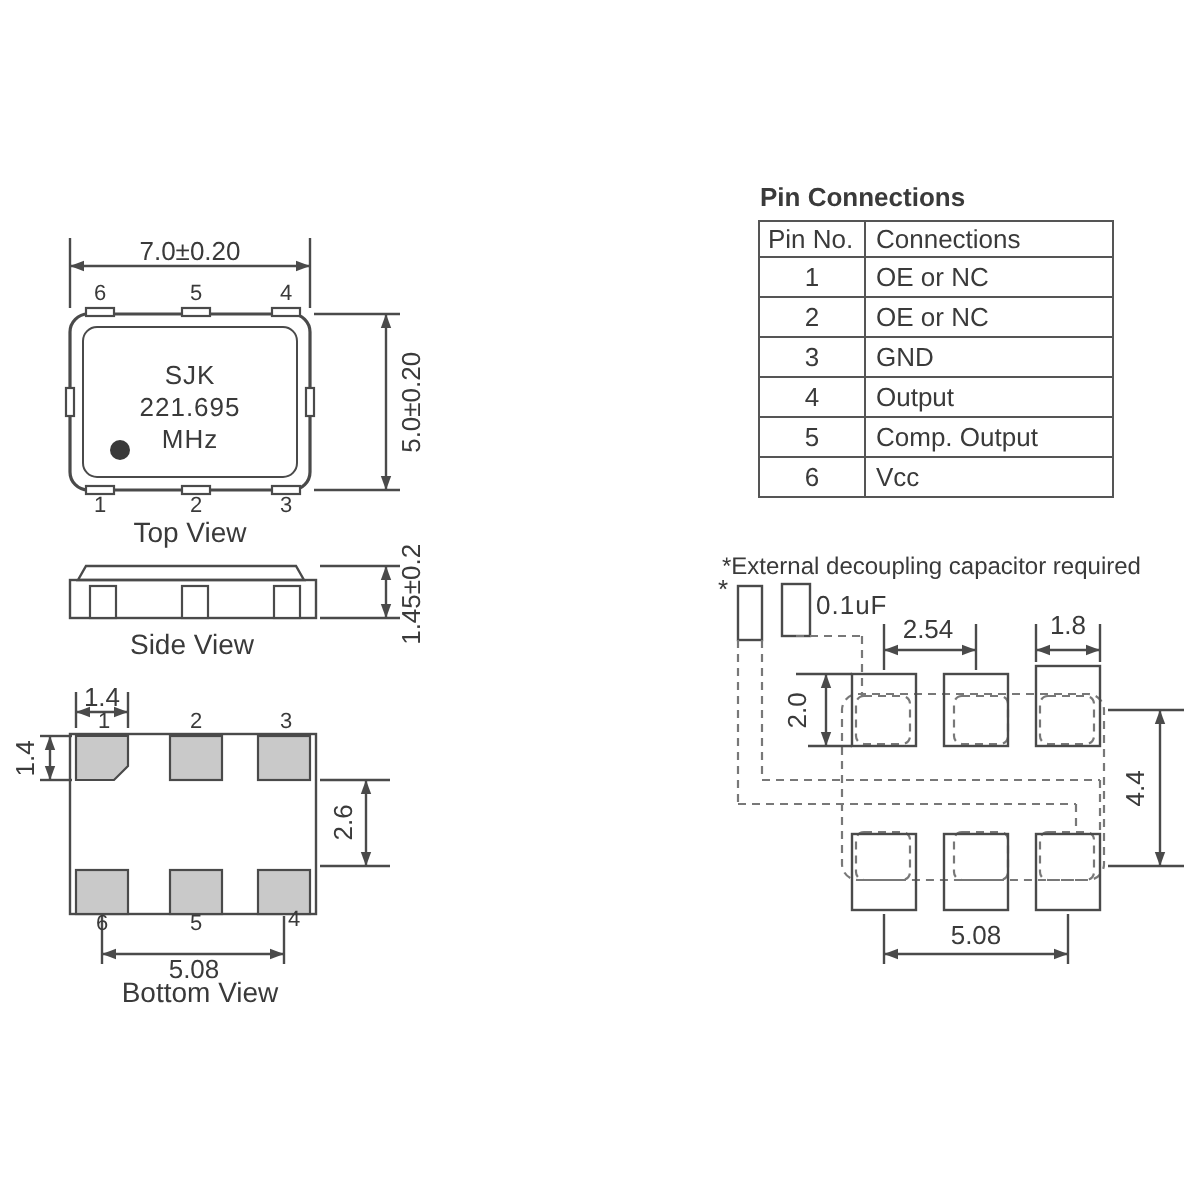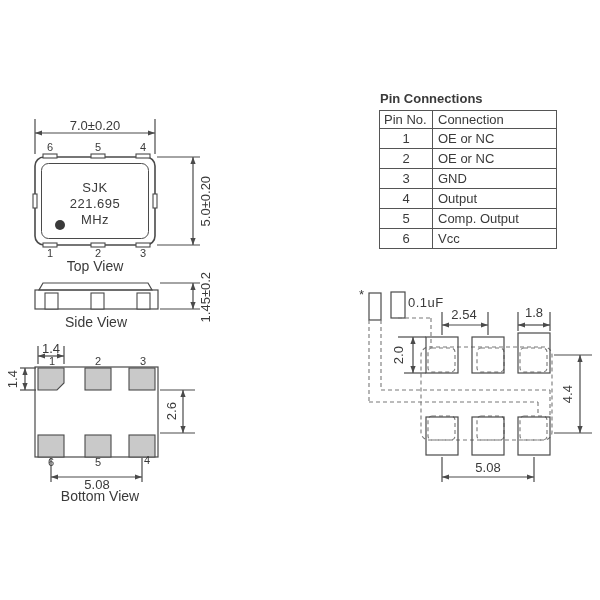--- a/index.html
+++ b/index.html
@@ -202,21 +202,21 @@
   <div class="t c pin" style="left:140px;top:454px;width:14px;">4</div>
   <div class="t c dim rot" style="left:161px;top:404px;width:22px;">2.6</div>
   <div class="t c dim" style="left:72px;top:478px;width:50px;">5.08</div>
   <div class="t c vlabel" style="left:58px;top:489px;width:84px;">Bottom View</div>
 
   <div class="tbl-title">Pin Connections</div>
   <table class="pins">
     <tbody>
         <tr>
       <th class="num" style="text-align:left;padding-left:4px;">Pin No.</th>
-      <th class="conn">Connection</th>
+      <th class="conn">Connections</th>
     </tr>
     <tr>
       <td class="num">1</td>
       <td class="conn">OE or NC</td>
     </tr>
     <tr>
       <td class="num">2</td>
       <td class="conn">OE or NC</td>
     </tr>
     <tr>
@@ -231,20 +231,21 @@
       <td class="num">5</td>
       <td class="conn">Comp. Output</td>
     </tr>
     <tr>
       <td class="num">6</td>
       <td class="conn">Vcc</td>
     </tr>
   </tbody>
     </table>
 
+  <div class="t note" style="left:361px;top:277px;">*External decoupling capacitor required</div>
   <div class="t mark" style="left:359px;top:288px;">*</div>
   <div class="t mark" style="left:408px;top:296px;">0.1uF</div>
   <div class="t c dim" style="left:444px;top:308px;width:40px;">2.54</div>
   <div class="t c dim" style="left:519px;top:306px;width:30px;">1.8</div>
   <div class="t c dim rot" style="left:387px;top:348px;width:24px;">2.0</div>
   <div class="t c dim rot" style="left:556px;top:387px;width:24px;">4.4</div>
   <div class="t c dim" style="left:463px;top:461px;width:50px;">5.08</div>
 
 </div>
 

